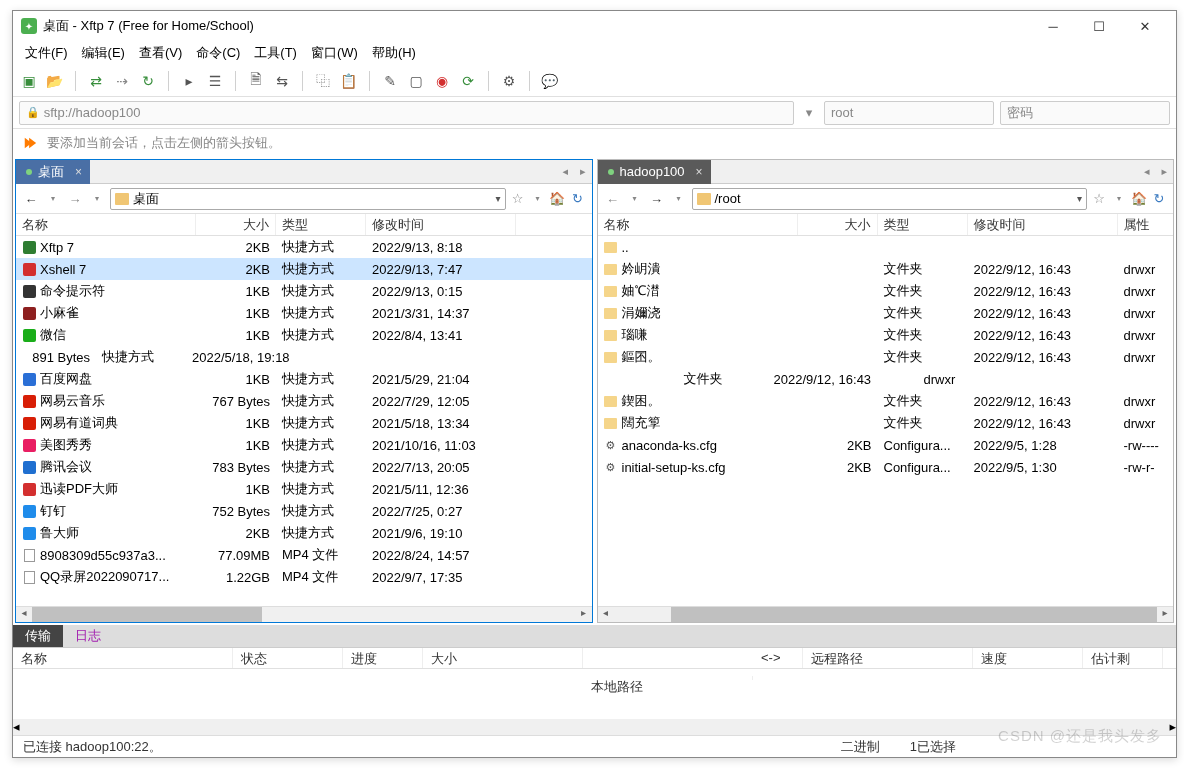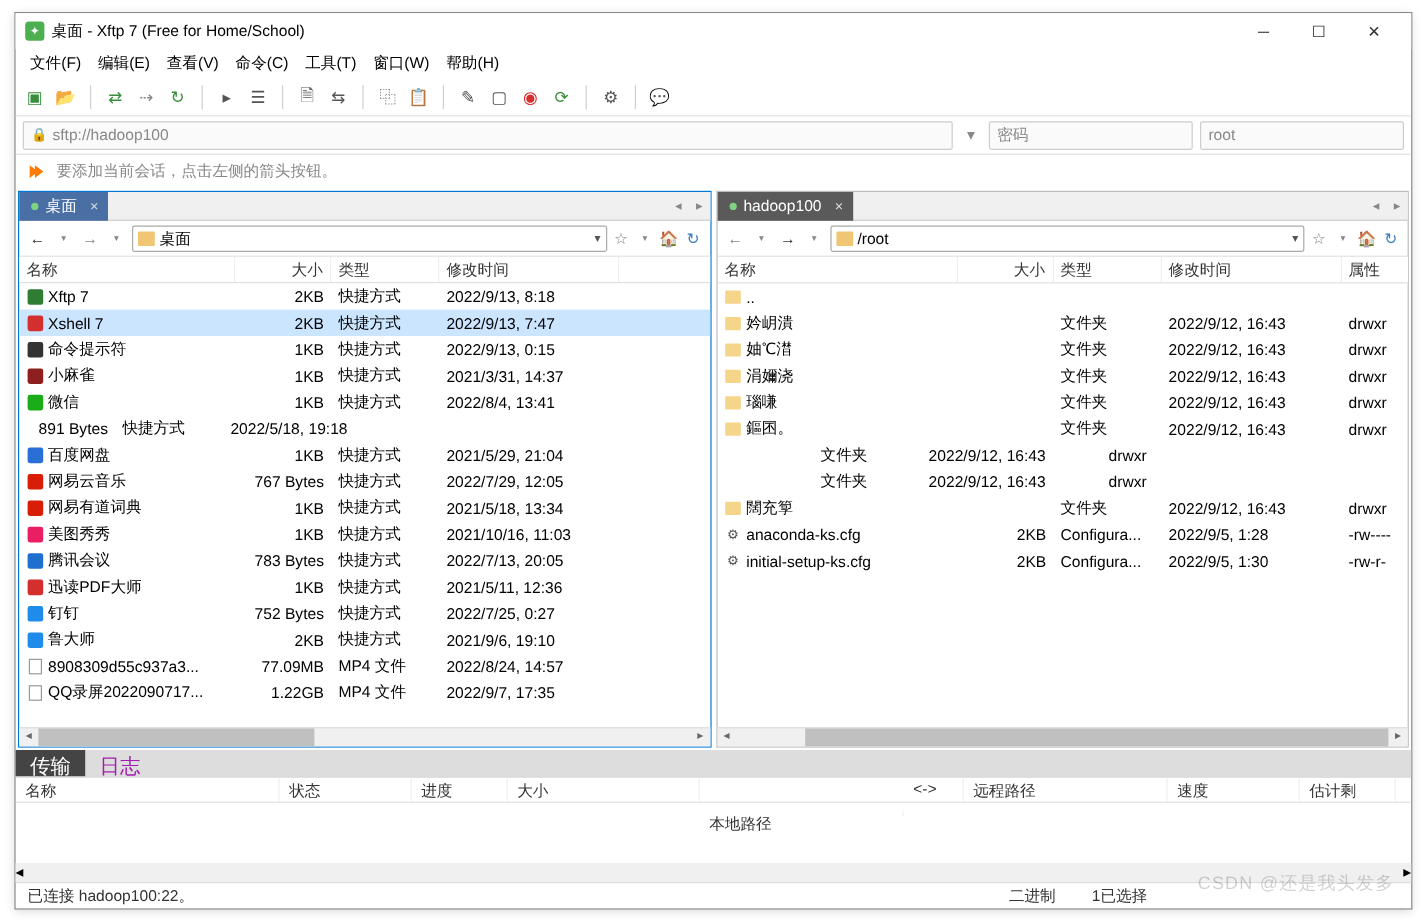--- a/index.html
+++ b/index.html
@@ -54,21 +54,21 @@
 .r .c-name { flex:0 0 200px; }
 .fico2 { width:14px; height:14px; display:inline-flex; align-items:center; justify-content:center; font-size:11px; flex-shrink:0; }
 .fico-folder { background:#f5d58a; border-radius:1px; width:13px; height:11px; }
 .fico-file { border:1px solid #999; background:#fff; width:11px; height:13px; }
 .fico-app { background:#4a90d9; border-radius:2px; width:13px; height:13px; }
 .hscroll { height:16px; border-top:1px solid #ddd; background:#f0f0f0; display:flex; }
 .hscroll .thumb { background:#c0c0c0; width:40%; height:100%; }
 .hscroll.right .thumb { margin-left:10%; width:85%; }
 .hscroll .ar { width:16px; text-align:center; color:#666; font-size:10px; }
 .btabs { height:22px; display:flex; background:#ddd; }
-.btab { padding:2px 12px; background:#444; color:#fff; font-size:17px; }
+.btab { padding:2px 12px; background:#444; color:#fff; font-size:13px; }
 .btab.inactive { background:transparent; color:#a21caf; }
 .bhdr { height:22px; display:flex; border-bottom:1px solid #e0e0e0; border-top:1px solid #ccc; }
 .bhdr > div { padding:2px 8px; color:#333; border-right:1px solid #eee; }
 .tspace { height:50px; }
 .bscroll { height:16px; background:#f0f0f0; display:flex; }
 .status { height:22px; display:flex; align-items:center; padding:0 10px; border-top:1px solid #ddd; color:#333; font-size:12px; gap:30px; }
 .status .s1 { flex:1; }
 .watermark { position:absolute; right:22px; bottom:22px; color:rgba(0,0,0,.18); font-family: sans-serif; font-size:15px; font-weight:400; letter-spacing:1px; pointer-events:none; }
 svg.hicon path { fill:#ff7b00; }
 </style>
@@ -123,24 +123,24 @@
     <span class="tbtn">💬</span>
   </div>
 
   <div class="addrrow">
     <div class="url">
         <span class="lock">🔒</span>
         <span>sftp://hadoop100</span>
       </div>
     <div class="dd">▾</div>
     <div class="fld">
+        <span>root</span>
+      </div>
+    <div class="fld">
         <span>密码</span>
-      </div>
-    <div class="fld">
-        <span>root</span>
       </div>
   </div>
 
   <div class="hintrow">
     <svg class="hicon" viewBox="0 0 16 16">
         <path d="M2 2 L10 8 L2 14 Z" fill="#f78c1f"></path>
         <path d="M7 2 L15 8 L7 14 Z" fill="#4caf50"></path>
       </svg>
     <span>要添加当前会话，点击左侧的箭头按钮。</span>
   </div>
@@ -468,20 +468,26 @@
               <div class="c-date">2022/9/12, 16:43</div>
               <div class="c-attr">drwxr</div>
             </div>
             <div class="frow">
               <div class="c-size"></div>
               <div class="c-type">文件夹</div>
               <div class="c-date">2022/9/12, 16:43</div>
               <div class="c-attr">drwxr</div>
             </div>
             <div class="frow">
+              <div class="c-name">
+                <span class="fico2">
+                  <span class="fico-folder"></span>
+                </span>
+                <span>鍥困。</span>
+              </div>
               <div class="c-size"></div>
               <div class="c-type">文件夹</div>
               <div class="c-date">2022/9/12, 16:43</div>
               <div class="c-attr">drwxr</div>
             </div>
             <div class="frow">
               <div class="c-name">
                 <span class="fico2">
                   <span class="fico-folder"></span>
                 </span>

